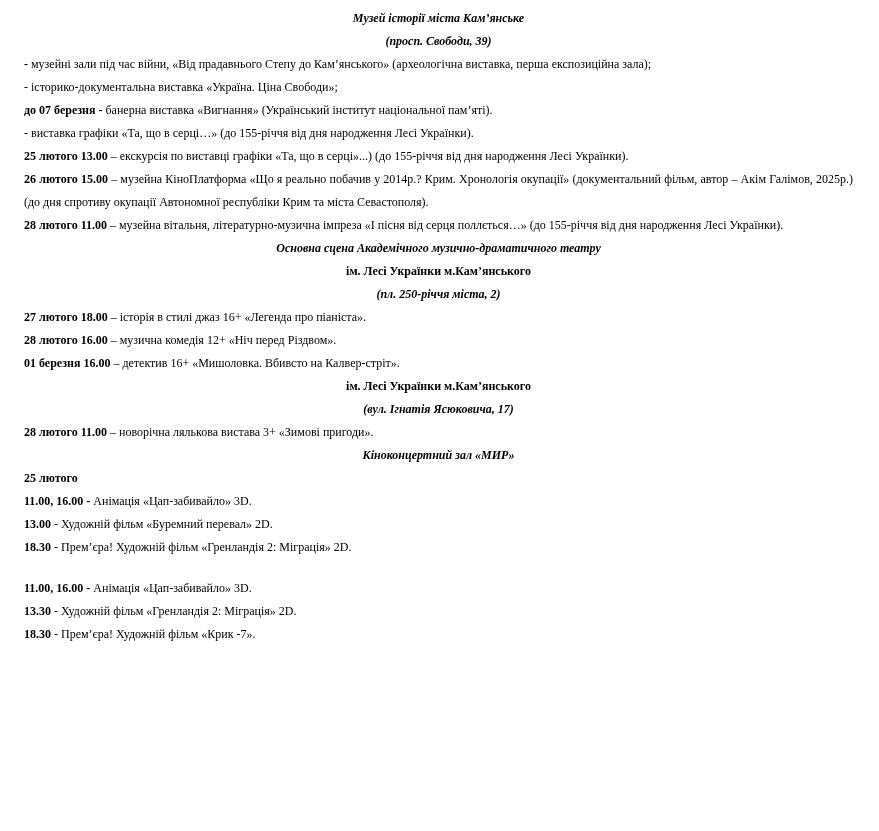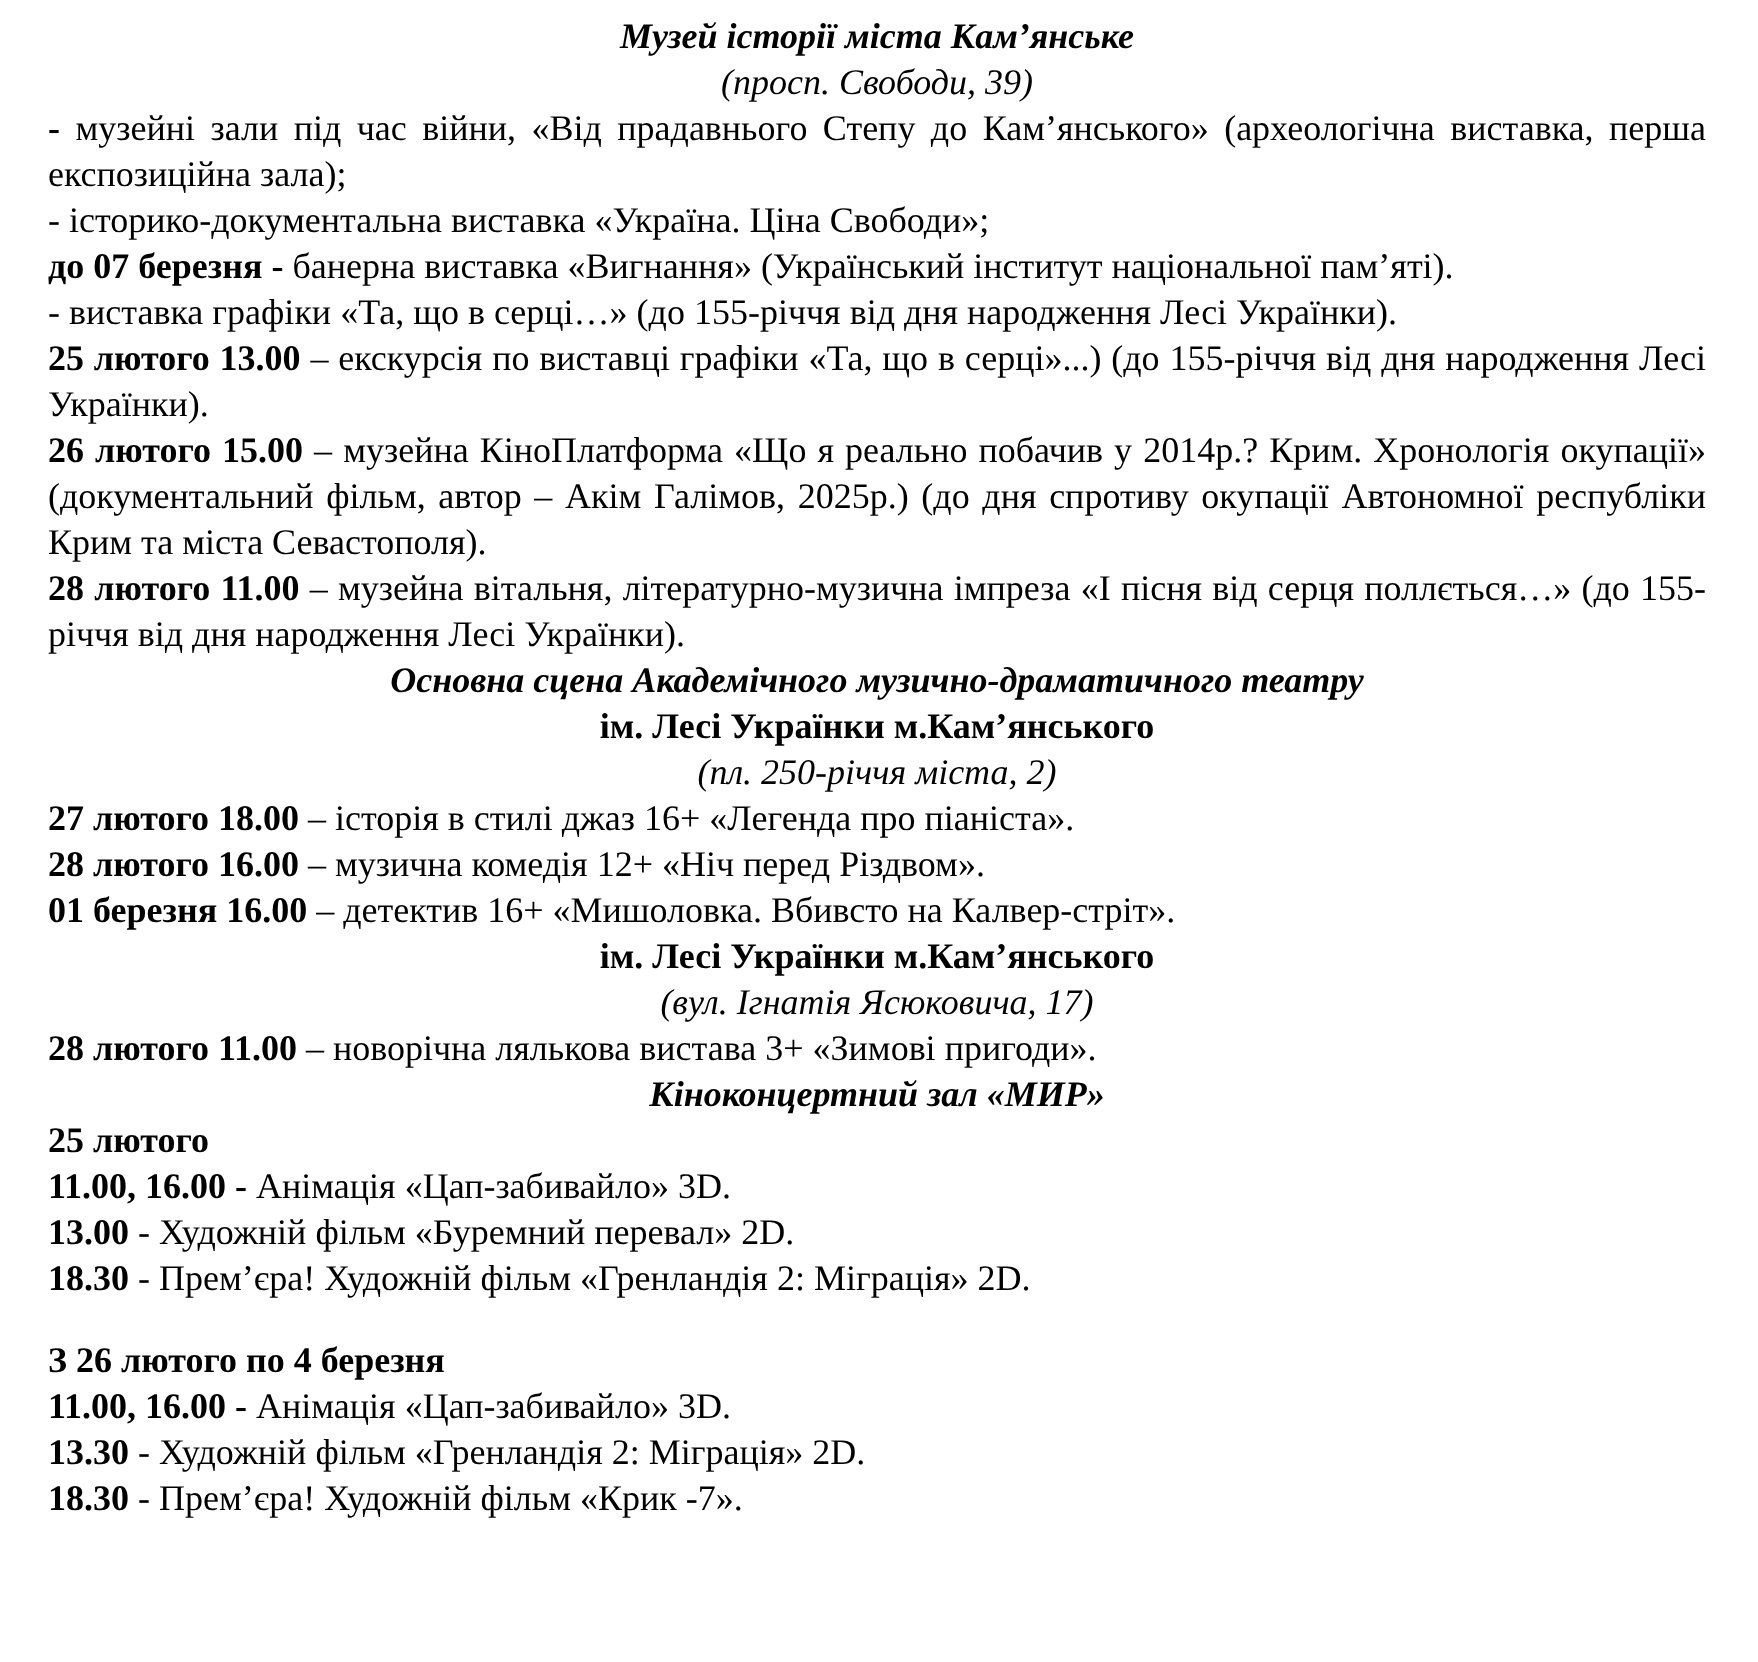--- a/index.html
+++ b/index.html
@@ -11,37 +11,37 @@
     width: 879px;
     min-height: 831px;
     box-sizing: border-box;
     padding: 7px 26px 10px 24px;
     background: #ffffff;
     color: #000000;
     font-family: "Liberation Serif", "DejaVu Serif", serif;
   }
   .doc p {
     margin: 0;
-    font-size: 18px;
+    font-size: 12px;
     line-height: 23px;
   }
   .blk-title {
     text-align: center;
     font-weight: bold;
     font-style: italic;
     font-size: 17px;
   }
   .blk-subtitle {
     text-align: center;
     font-weight: bold;
     font-size: 17px;
   }
   .blk-address {
     text-align: center;
-    font-weight: normal;
+    font-weight: bold;
     font-style: italic;
     font-size: 14.5px;
   }
   .blk-para {
     text-align: justify;
   }
   .blk-spacer {
     height: 18px;
   }
   .seg-bold {
@@ -69,18 +69,17 @@
     <p class="blk-para"><span class="seg-bold">01 березня 16.00</span><span> – детектив 16+ «Мишоловка. Вбивсто на Калвер-стріт».</span></p>
     <p class="blk-subtitle">ім. Лесі Українки м.Кам’янського</p>
     <p class="blk-address">(вул. Ігнатія Ясюковича, 17)</p>
     <p class="blk-para"><span class="seg-bold">28 лютого 11.00</span><span> – новорічна лялькова вистава 3+ «Зимові пригоди».</span></p>
     <p class="blk-title">Кіноконцертний зал «МИР»</p>
     <p class="blk-para"><span class="seg-bold">25 лютого</span></p>
     <p class="blk-para"><span class="seg-bold">11.00, 16.00 - </span><span>Анімація «Цап-забивайло» 3D.</span></p>
     <p class="blk-para"><span class="seg-bold">13.00</span><span> - Художній фільм «Буремний перевал» 2D.</span></p>
     <p class="blk-para"><span class="seg-bold">18.30</span><span> - Прем’єра! Художній фільм «Гренландія 2: Міграція» 2D.</span></p>
     <p class="blk-spacer"></p>
-    <p class="blk-para"><span class="seg-bold">З 26 лютого по 4 березня</span></p>
     <p class="blk-para"><span class="seg-bold">11.00, 16.00 - </span><span>Анімація «Цап-забивайло» 3D.</span></p>
     <p class="blk-para"><span class="seg-bold">13.30</span><span> - Художній фільм «Гренландія 2: Міграція» 2D.</span></p>
     <p class="blk-para"><span class="seg-bold">18.30</span><span> - Прем’єра! Художній фільм «Крик -7».</span></p>
     <p class="blk-para"></p>
   </div>
 
 </body></html>

